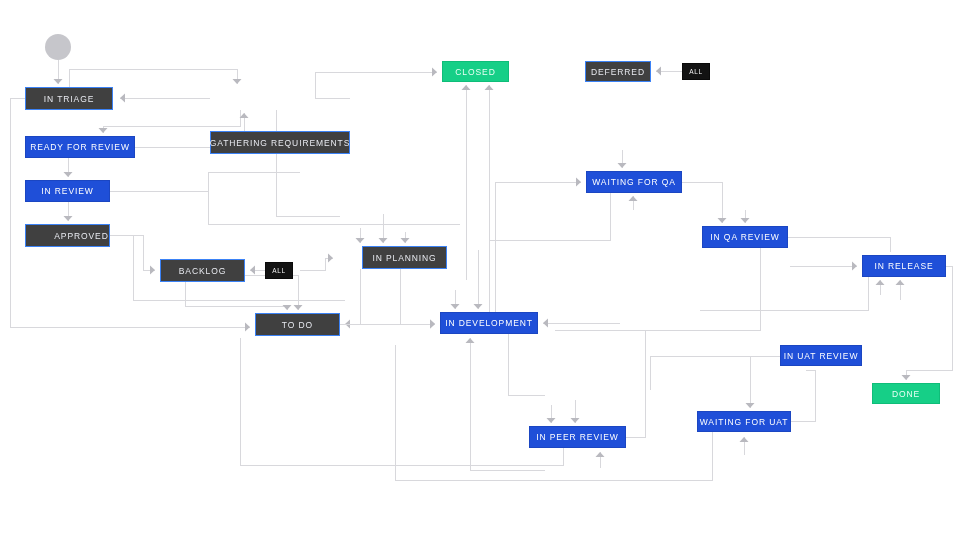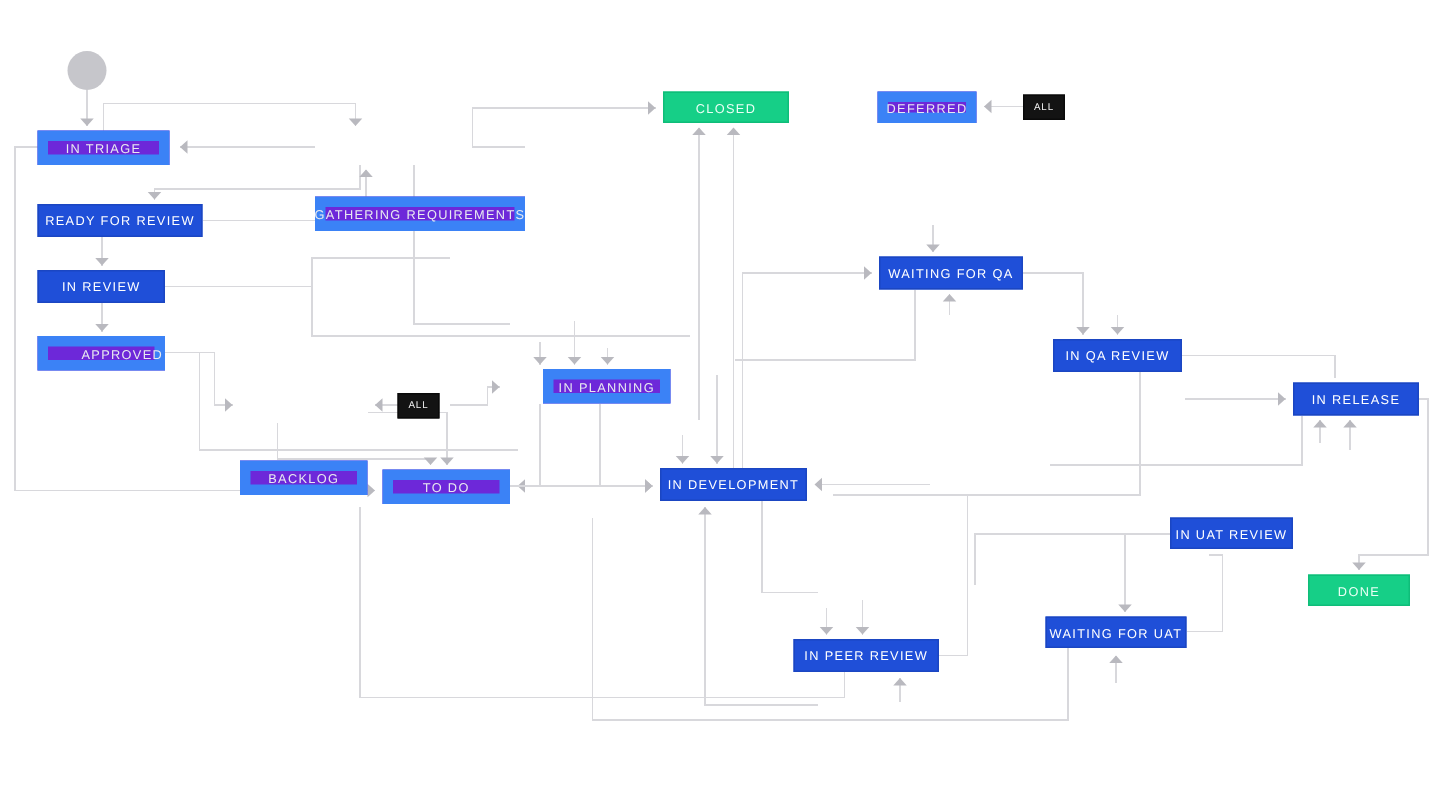--- a/index.html
+++ b/index.html
@@ -35,22 +35,22 @@
     align-items: center;
     justify-content: center;
     letter-spacing: 0.9px;
     font-size: 8.5px;
     font-weight: 400;
     white-space: nowrap;
     user-select: none;
     z-index: 5;
   }
   .node.dark {
-    background: #6d28d9;
-    border: 7px solid #3b82f6;
+    background: #404040;
+    border: 1px solid #3b82f6;
     color: #e8eaf0;
   }
   .node.blue {
     background: #1f4fd8;
     border: 1px solid #1b46c2;
     color: #ffffff;
   }
   .node.green {
     background: #16cf87;
     border: 1px solid #0fbd79;
@@ -174,39 +174,39 @@
       <polyline points="563,448 563,465 240,465 240,338" fill="none" stroke="#d8d8dc" stroke-width="1" shape-rendering="crispEdges"></polyline>
     </svg>
   <div id="node-layer">
       <div class="start-node" style="left: 45px; top: 34px; width: 26px; height: 26px; background: rgb(198, 198, 203);"></div>
       <div class="node dark" style="left: 25px; top: 87px; width: 88px; height: 23px;">
         <span>IN TRIAGE</span>
       </div>
       <div class="node dark" style="left: 210px; top: 87px; width: 140px; height: 23px; margin-top: 44px;">
         <span>GATHERING REQUIREMENTS</span>
       </div>
-      <div class="node green" style="left: 442px; top: 61px; width: 84px; height: 21px;">
+      <div class="node green" style="left: 442px; top: 61px; width: 67px; height: 21px;">
         <span>CLOSED</span>
       </div>
       <div class="node dark" style="left: 585px; top: 61px; width: 66px; height: 21px;">
         <span>DEFERRED</span>
       </div>
       <div class="node black" style="left: 682px; top: 63px; width: 28px; height: 17px;">
         <span>ALL</span>
       </div>
       <div class="node blue" style="left: 25px; top: 136px; width: 110px; height: 22px;">
         <span>READY FOR REVIEW</span>
       </div>
       <div class="node blue" style="left: 25px; top: 180px; width: 85px; height: 22px;">
         <span>IN REVIEW</span>
       </div>
       <div class="node dark" style="left: 25px; top: 224px; width: 85px; height: 23px; padding-left: 28px;">
         <span>APPROVED</span>
       </div>
-      <div class="node dark" style="left: 160px; top: 259px; width: 85px; height: 23px; margin-top: 48px;">
+      <div class="node dark" style="left: 160px; top: 259px; width: 85px; height: 23px;">
         <span>BACKLOG</span>
       </div>
       <div class="node black" style="left: 265px; top: 262px; width: 28px; height: 17px;">
         <span>ALL</span>
       </div>
       <div class="node dark" style="left: 338px; top: 246px; width: 85px; height: 23px; margin-left: 24px;">
         <span>IN PLANNING</span>
       </div>
       <div class="node dark" style="left: 255px; top: 313px; width: 85px; height: 23px;">
         <span>TO DO</span>

